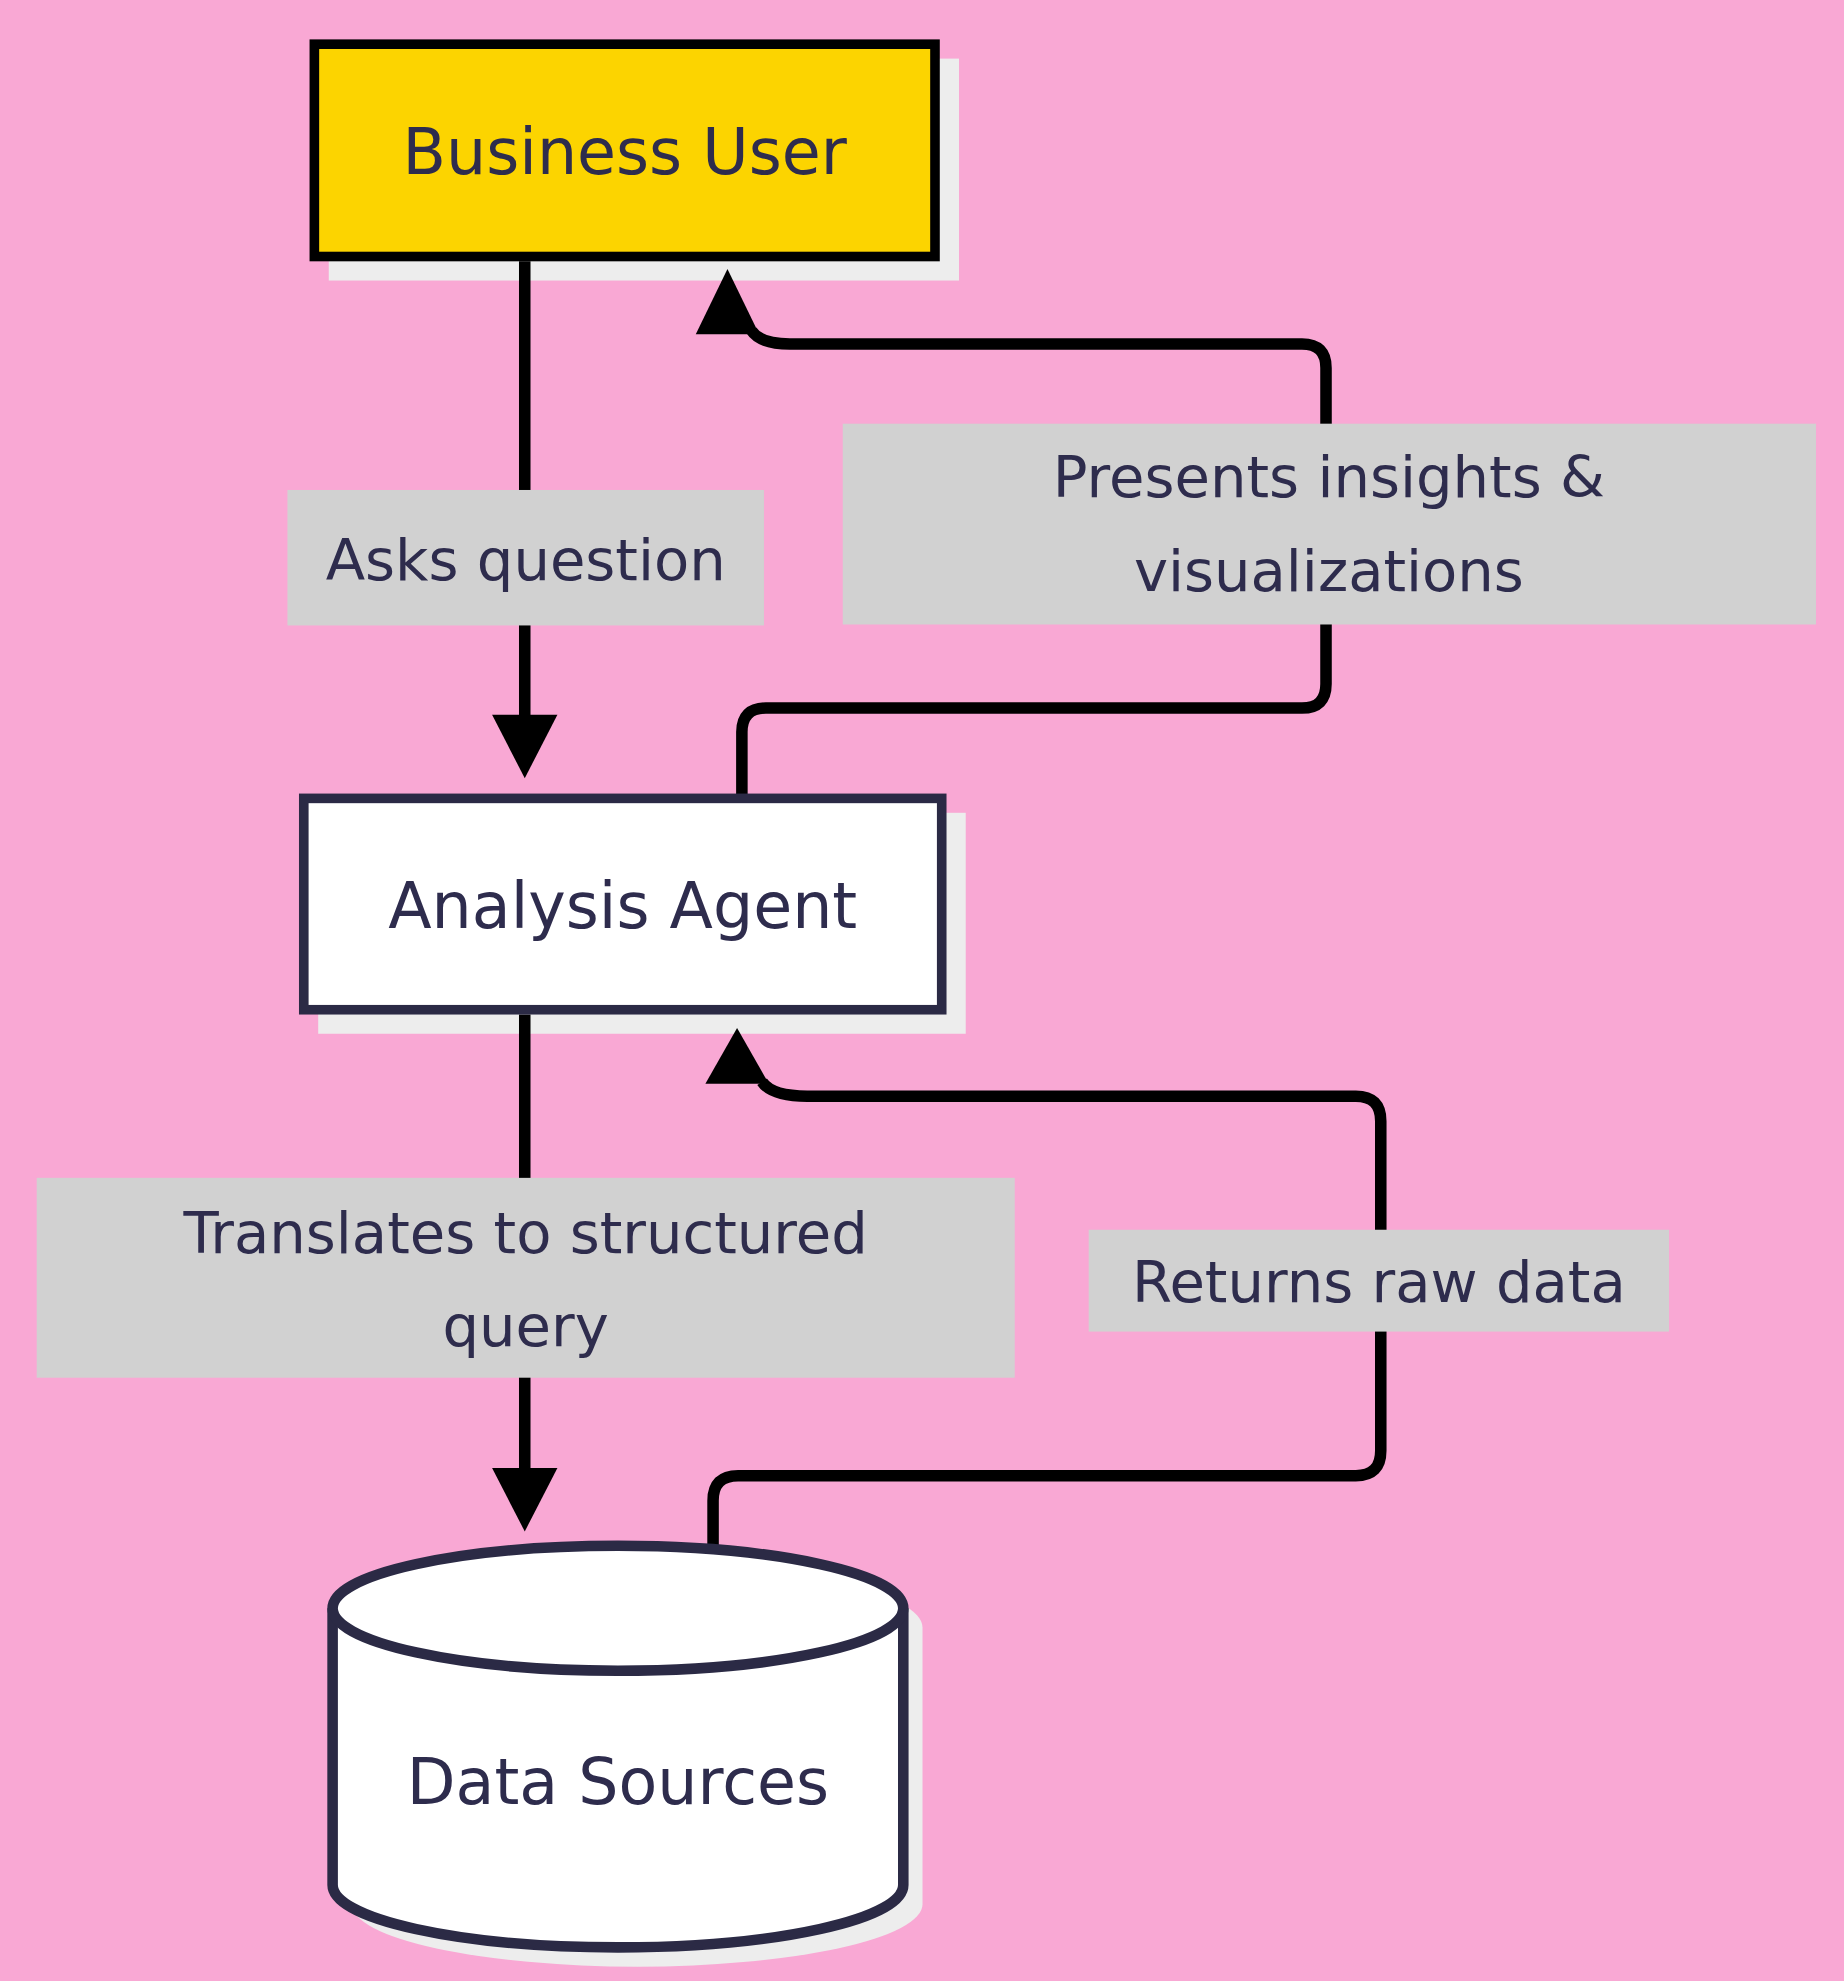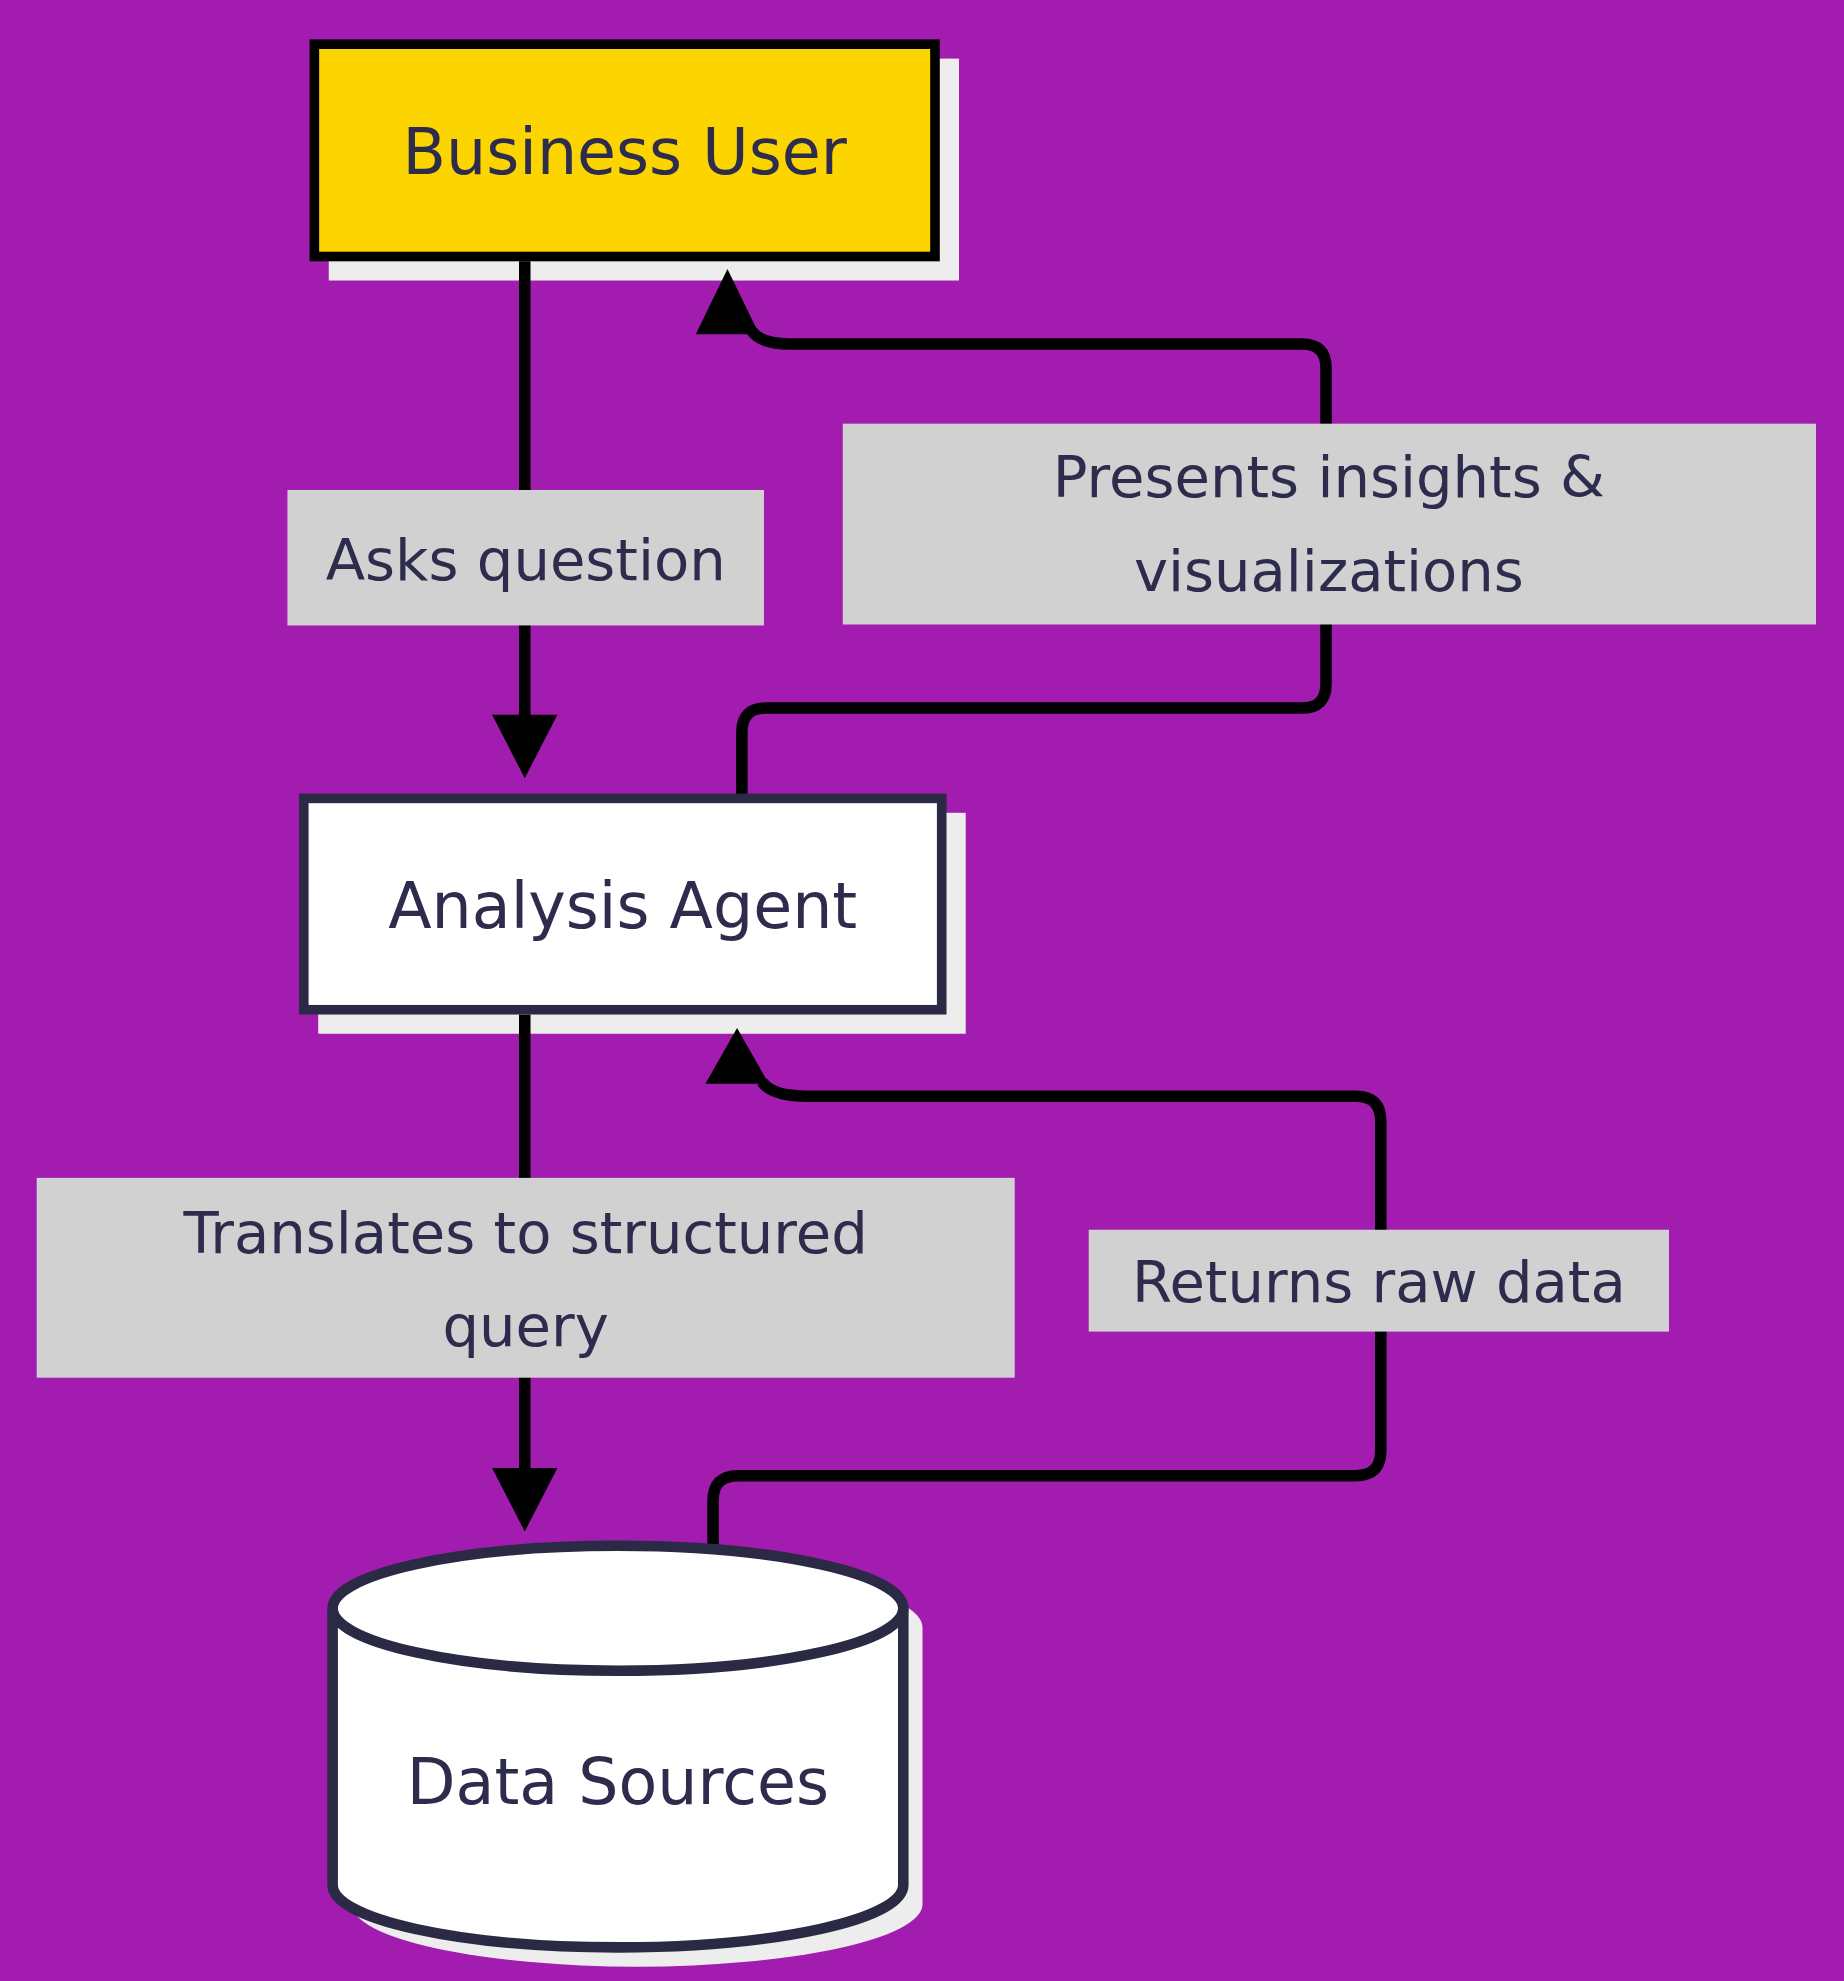--- a/index.html
+++ b/index.html
@@ -4,21 +4,21 @@
 <style>
   html, body {
     margin: 0;
     padding: 0;
     background: #ffffff;
   }
   .stage {
     position: relative;
     width: 1845px;
     height: 1982px;
-    background: #a21caf;
+    background: #f9a8d4;
     overflow: hidden;
   }
   svg {
     display: block;
     width: 1845px;
     height: 1982px;
   }
   .node-label {
     font-family: "DejaVu Sans", "Liberation Sans", sans-serif;
     font-size: 66px;

